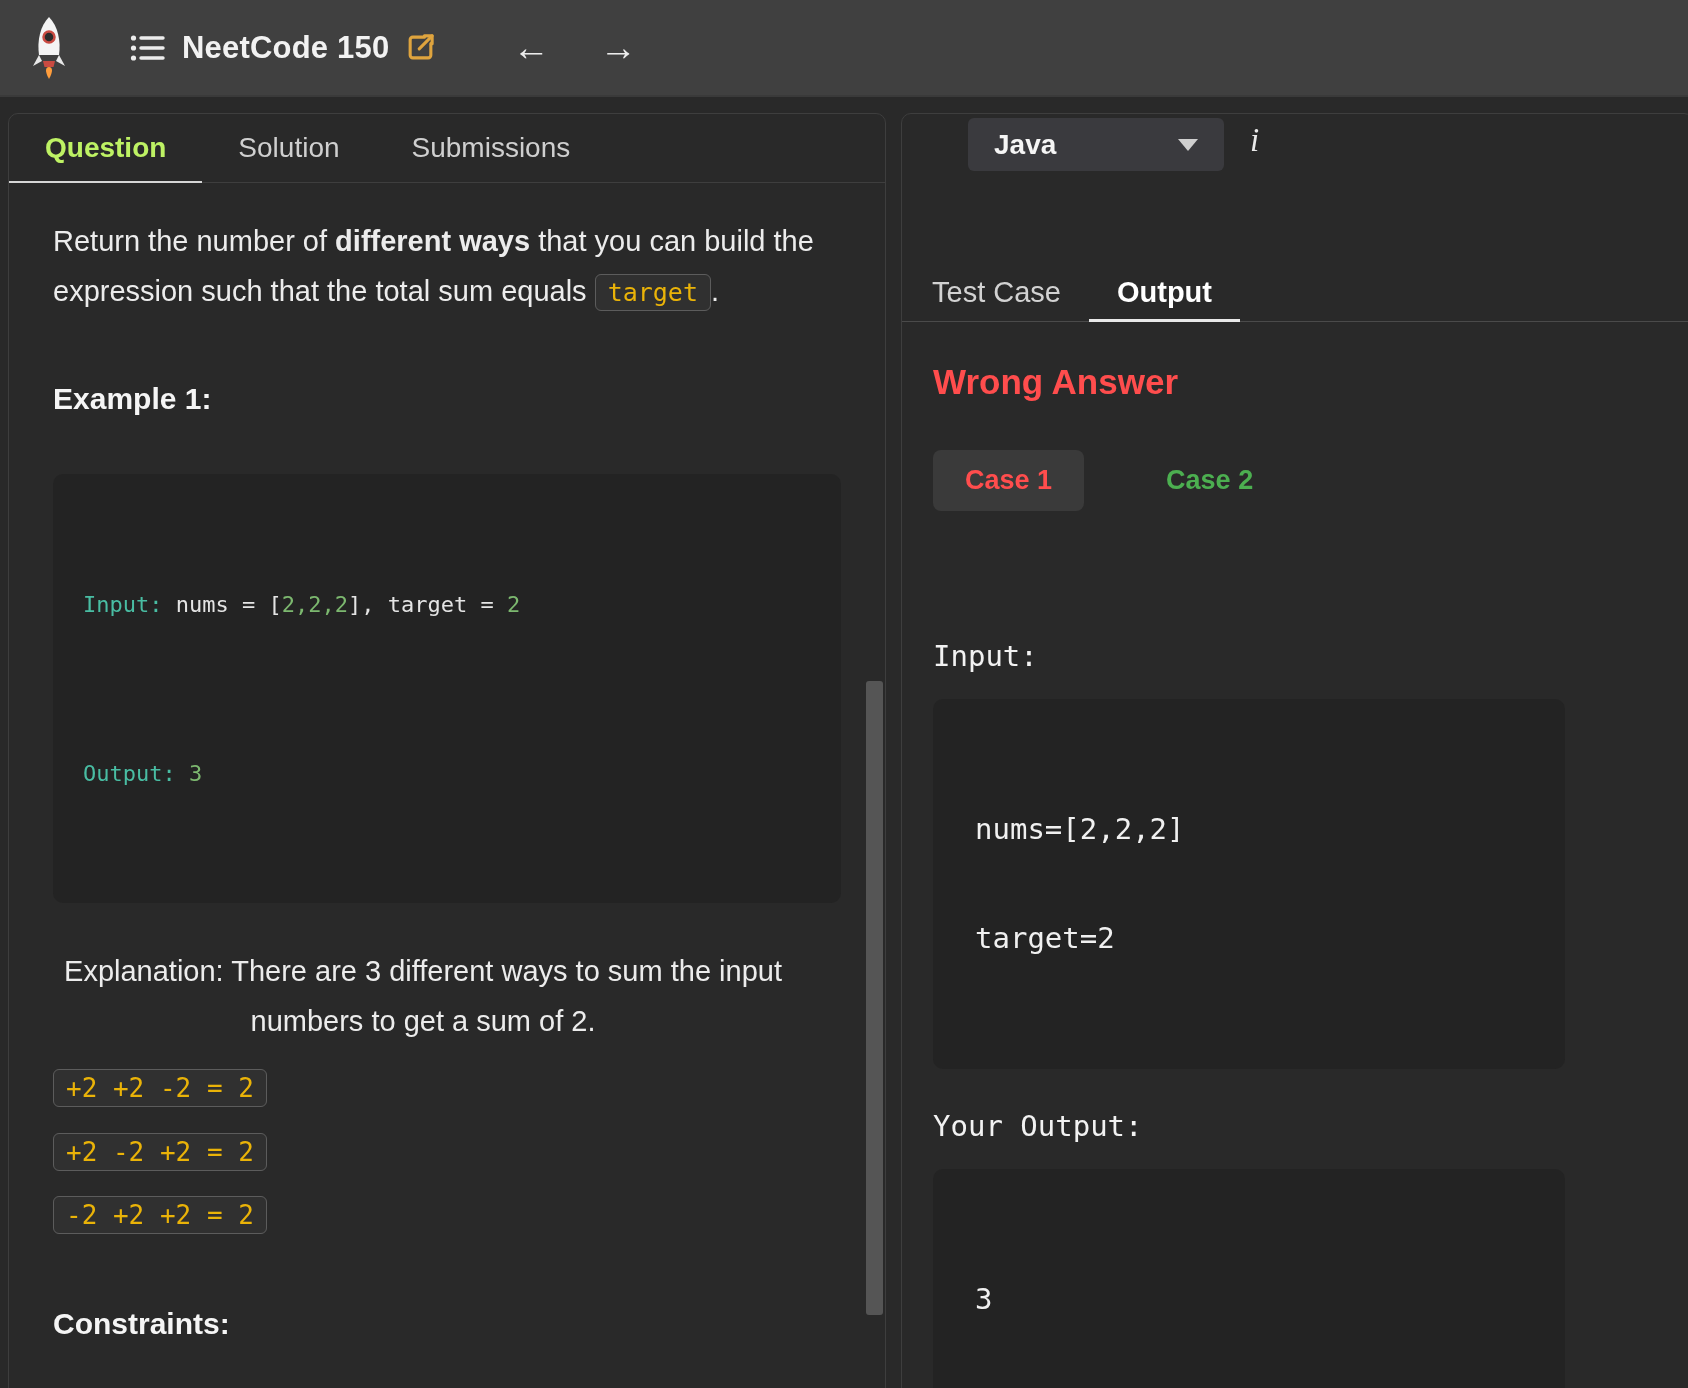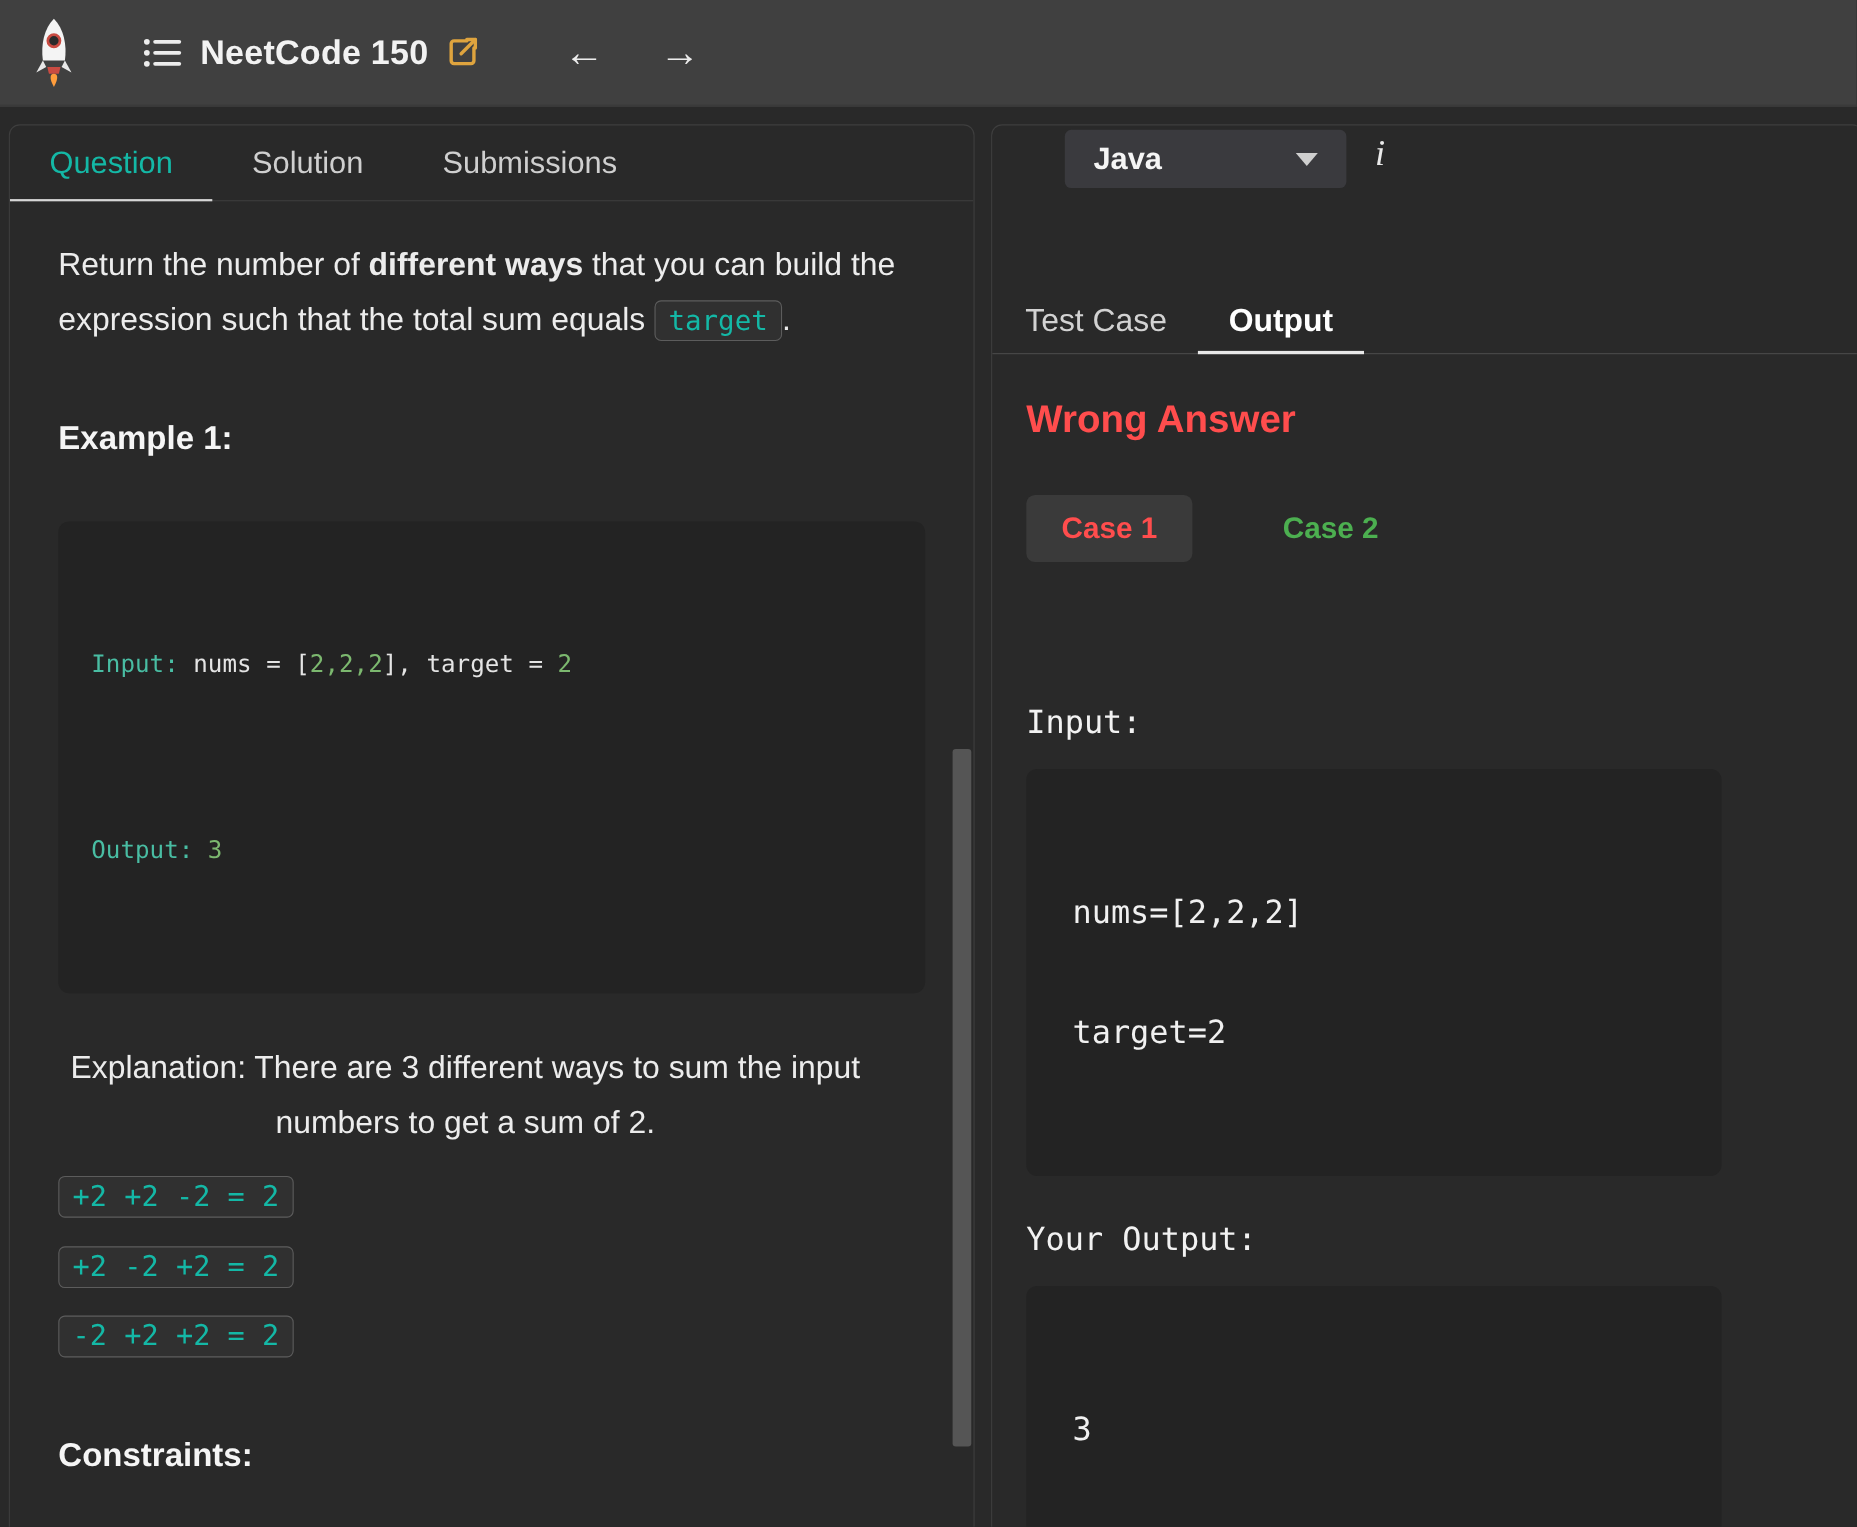--- a/index.html
+++ b/index.html
@@ -28,28 +28,28 @@
   }
   .panel-left  { left:8px;  width:878px; }
   .panel-right { left:901px; right:-6px; }
 
   
   .q-tabs { display:flex; align-items:stretch; height:69px; border-bottom:1px solid #3e3e3e; }
   .q-tab {
     display:flex; align-items:center; padding:0 36px; font-size:28px; color:#cfcfcf;
     cursor:pointer; position:relative;
   }
-  .q-tab.active { font-weight:normal; color:#14b8a6; }
+  .q-tab.active { font-weight:bold; color:#bef264; }
   .q-tab.active::after {
     content:""; position:absolute; left:0; right:0; bottom:-1px; height:2px; background:#d6d6d6;
   }
   .q-body { padding:34px 44px 0 44px; font-size:29px; line-height:1.72; color:#ececec; }
   .q-intro { max-width:762px; }
   .chip {
-    font-family:"DejaVu Sans Mono", monospace; font-size:25px; color:#14b8a6;
+    font-family:"DejaVu Sans Mono", monospace; font-size:25px; color:#eab308;
     background:#303030; border:1px solid #5c5c5c; border-radius:6px; padding:3px 12px;
     white-space:pre;
   }
   .q-h { font-size:30px; font-weight:bold; color:#f5f5f5; }
   .h-example { margin-top:56px; }
   .example-block {
     background:#232323; border-radius:10px; margin-top:50px; padding:36px 30px 34px 30px;
     font-family:"DejaVu Sans Mono", monospace; font-size:22px; color:#e4e4e4; white-space:pre;
   }
   .example-line1 { margin-bottom:56px; }

